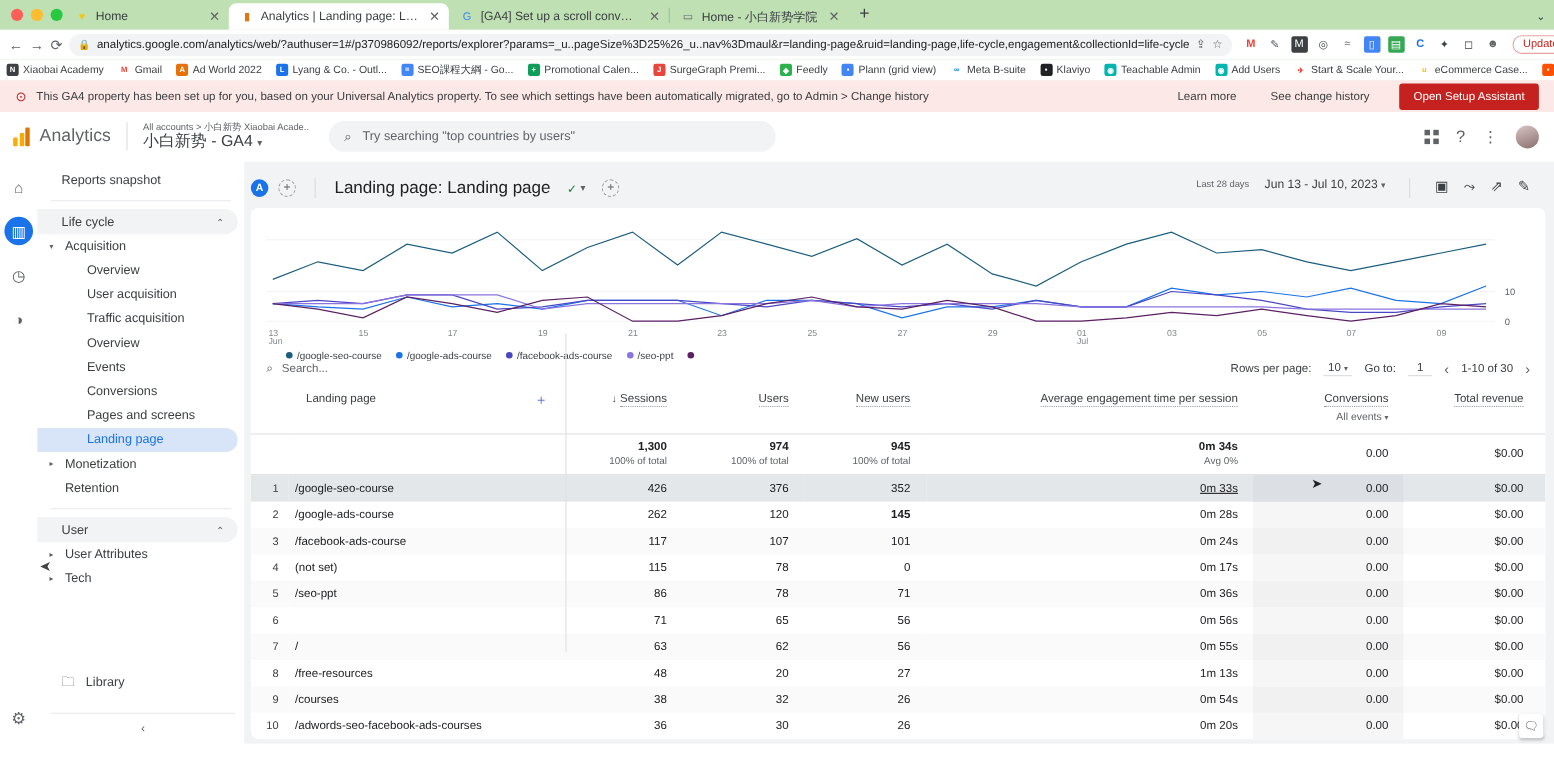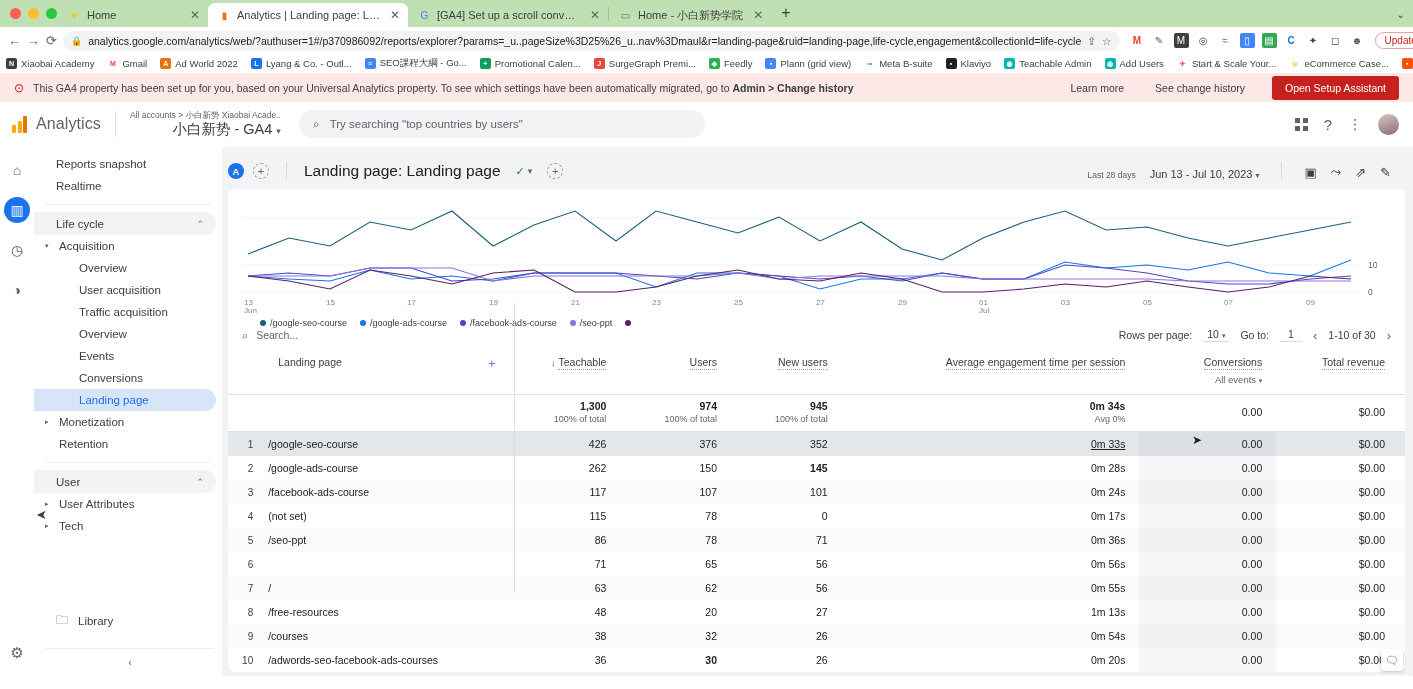--- a/index.html
+++ b/index.html
@@ -50,34 +50,34 @@
   .bm { display: flex; align-items: center; gap: 4px; white-space: nowrap; }
   .bmico { width: 11px; height: 11px; border-radius: 2px; flex:none; display:flex; align-items:center; justify-content:center; font-size:7px; color:#fff; font-weight:bold;}
 
   
   .banner {
     height: 29px; background: #fce8e6; display: flex; align-items: center;
     padding: 0 14px; gap: 9px; font-size: 10.5px; color: #3c4043;
   }
   .banner .warn { color: #c5221f; font-size: 12px; }
   .banner .btext { flex: 1; }
-  .banner .btext b { font-weight: 700; }
+  .banner .btext b { font-weight: 400; }
   .banner a { color: #3c4043; text-decoration: none; margin-left: 22px; }
   .setup-btn {
     background: #c5221f; color: #fff; font-size: 10.5px; font-weight: 500;
     padding: 6px 13px; border-radius: 3px; margin-left: 18px;
   }
 
   
   .ga-header { height: 45px; background: #fff; display: flex; align-items: center; padding: 0 10px 0 6px; gap: 0; border-bottom:1px solid #fff;}
   .ga-logo { display: flex; align-items: center; gap: 9px; padding-left: 6px; }
   .logo-mark { display:flex; align-items:flex-end; gap:1.5px; height:17px;}
   .lb { width:4px; border-radius:1px; }
   .ga-word { font-size: 16px; color: #5f6368; letter-spacing: .1px; }
-  .acct-sel { margin-left: 14px; padding-left: 14px; border-left: 1px solid #e0e0e0; line-height:1.15;text-align:right;}
+  .acct-sel { margin-left: 14px; padding-left: 14px; border-left: 1px solid #e0e0e0; line-height:1.15;}
   .acct-crumb { font-size: 8.5px; color: #5f6368; }
   .acct-name { font-size: 14.5px; color: #3c4043; }
   .ga-search {
     width: 406px; height: 28px; background: #f1f3f4; border-radius: 14px;
     display: flex; align-items: center; gap: 10px; padding: 0 14px; margin-left: 18px;
     font-size: 11.5px; color: #5f6368;
   }
   .hdr-right { margin-left: auto; display: flex; align-items: center; gap: 16px; padding-right: 4px;}
   .grid-ico { display: grid; grid-template-columns: repeat(2, 5px); gap: 3px; }
   .grid-ico i { width: 5px; height: 5px; background: #5f6368; display:block;}
@@ -110,21 +110,21 @@
 
   
   .main { flex: 1; background: #f1f3f4; padding: 6px 8px 0 0; overflow:hidden;}
   .report-head { height: 36px; display: flex; align-items: center; padding: 0 6px 0 6px; gap: 9px; }
   .badge-a { width: 16px; height: 16px; border-radius: 50%; background: #1a73e8; color: #fff; font-size: 9.5px; display: flex; align-items: center; justify-content: center; font-weight:600;}
   .dashcircle { width: 16px; height: 16px; border-radius: 50%; border: 1px dashed #9aa0a6; color: #5f6368; font-size: 11px; display: flex; align-items: center; justify-content: center; }
   .rh-sep { width: 1px; height: 18px; background: #dadce0; margin: 0 8px; }
   .report-title { font-size: 15.5px; color: #202124; }
   .check-chip { display: flex; align-items: center; gap: 3px; background: #f1f3f4; border-radius: 10px; padding: 2px 6px; }
   .check-ico { color: #188038; font-size: 11px; }
-  .rh-right { margin-left: auto; display: flex; align-items: flex-end; gap: 14px; padding-right: 8px; font-size: 11px; color: #3c4043; }
+  .rh-right { margin-left: auto; display: flex; align-items: flex-start; gap: 14px; padding-right: 8px; font-size: 11px; color: #3c4043; }
   .lastdays { font-size: 8.5px; color: #5f6368; }
 
   .card { background: #fff; border-radius: 7px; margin-left: 6px; overflow: hidden; height: 483px; }
 
   
   .chart-wrap { padding: 6px 6px 0 14px; position: relative; height: 132px; }
   .chart-svg { display:block; }
   .legend { display: flex; align-items: center; gap: 13px; padding: 5px 0 0 18px; font-size: 9px; color: #3c4043; }
   .legend .li { display: flex; align-items: center; gap: 4px; }
   .ldot { width: 6px; height: 6px; border-radius: 50%; }
@@ -337,23 +337,20 @@
     <span class="rail-ico active">▥</span>
     <span class="rail-ico">◷</span>
     <span class="rail-ico">◑</span>
     <span class="rail-gear">⚙</span>
   </div>
 
   <div class="sidebar">
     <div class="nav-item">
         <span>Reports snapshot</span>
       </div>
-    <div class="nav-item">
-        <span>Realtime</span>
-      </div>
     <div class="nav-sep"></div>
 
     <div class="nav-group">
       <span class="gname">Life cycle</span>
       <span class="caret">⌃</span>
     </div>
     <div class="nav-l1">
         <span class="tri">▾</span>
         <span>Acquisition</span>
       </div>
@@ -368,20 +365,23 @@
       </div>
 
     <div class="nav-l2">
         <span>Overview</span>
       </div>
     <div class="nav-l2">
         <span>Events</span>
       </div>
     <div class="nav-l2">
         <span>Conversions</span>
+      </div>
+    <div class="nav-l2">
+        <span>Pages and screens</span>
       </div>
     <div class="nav-l2 sel">
         <span>Landing page</span>
       </div>
 
     <div class="nav-l1">
         <span class="tri">▸</span>
         <span>Monetization</span>
       </div>
     <div class="nav-l1">
@@ -526,21 +526,21 @@
               <col style="width:128px">
         </colgroup>
         <thead>
           <tr>
             <th></th>
             <th class="dim" style="padding-left:16px;">
               <span>Landing page</span>
               <span class="plusmini">+</span>
             </th>
             <th class="met" style="padding-right:14px;">
-              <span class="sortarrow">↓</span><span class="th-lbl">Teachable</span>
+              <span class="sortarrow">↓</span><span class="th-lbl">Sessions</span>
             </th>
             <th class="met" style="padding-right:14px;">
               <span class="th-lbl">Users</span>
             </th>
             <th class="met" style="padding-right:14px;">
               <span class="th-lbl">New users</span>
             </th>
             <th class="met" style="padding-right:14px;">
               <span class="th-lbl">Average engagement time per session</span>
             </th>
@@ -572,21 +572,21 @@
             <td class="met" style="padding-right:14px;">376</td>
             <td class="met" style="padding-right:14px;">352</td>
             <td class="met" style="padding-right:14px;text-decoration:underline;">0m 33s</td>
             <td class="met colhl" style="padding-right:14px;">0.00</td>
             <td class="met" style="padding-right:20px;">$0.00</td>
           </tr>
           <tr>
             <td class="idx">2</td>
             <td class="dim">/google-ads-course</td>
             <td class="met" style="padding-right:14px;">262</td>
-            <td class="met" style="padding-right:14px;">150</td>
+            <td class="met" style="padding-right:14px;">120</td>
             <td class="met" style="padding-right:14px;font-weight:bold;">145</td>
             <td class="met" style="padding-right:14px;">0m 28s</td>
             <td class="met colhl" style="padding-right:14px;">0.00</td>
             <td class="met" style="padding-right:20px;">$0.00</td>
           </tr>
           <tr class="alt">
             <td class="idx">3</td>
             <td class="dim">/facebook-ads-course</td>
             <td class="met" style="padding-right:14px;">117</td>
             <td class="met" style="padding-right:14px;">107</td>
@@ -652,21 +652,21 @@
             <td class="met" style="padding-right:14px;">32</td>
             <td class="met" style="padding-right:14px;">26</td>
             <td class="met" style="padding-right:14px;">0m 54s</td>
             <td class="met colhl" style="padding-right:14px;">0.00</td>
             <td class="met" style="padding-right:20px;">$0.00</td>
           </tr>
           <tr>
             <td class="idx">10</td>
             <td class="dim">/adwords-seo-facebook-ads-courses</td>
             <td class="met" style="padding-right:14px;">36</td>
-            <td class="met" style="padding-right:14px;font-weight:bold;">30</td>
+            <td class="met" style="padding-right:14px;">30</td>
             <td class="met" style="padding-right:14px;">26</td>
             <td class="met" style="padding-right:14px;">0m 20s</td>
             <td class="met colhl" style="padding-right:14px;">0.00</td>
             <td class="met" style="padding-right:20px;">$0.00</td>
           </tr>
         </tbody>
       </table>
       <div style="position:absolute;left:286px;top:-46px;width:1px;height:290px;background:#e0e0e0;"></div>
 
       </div>

